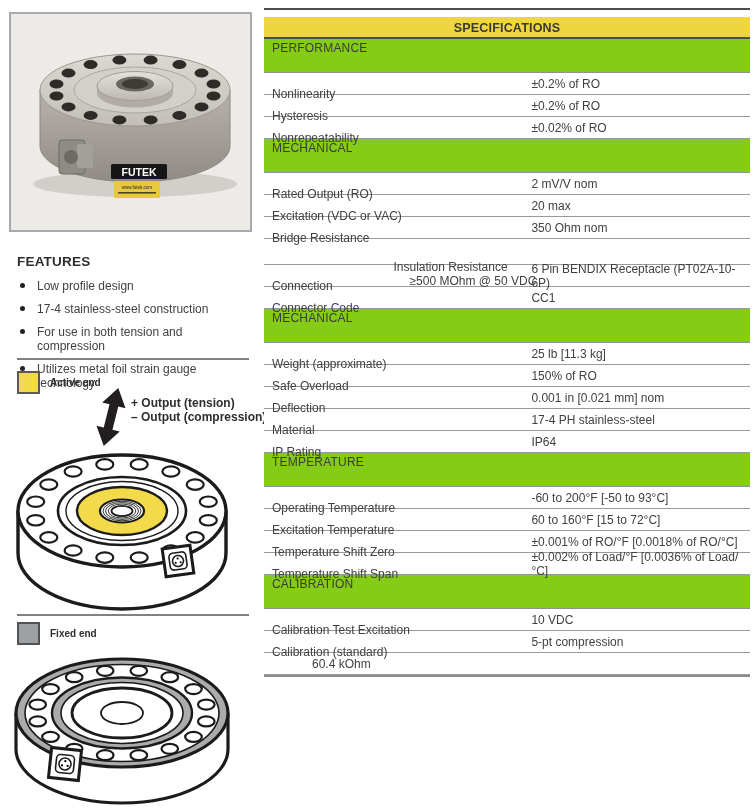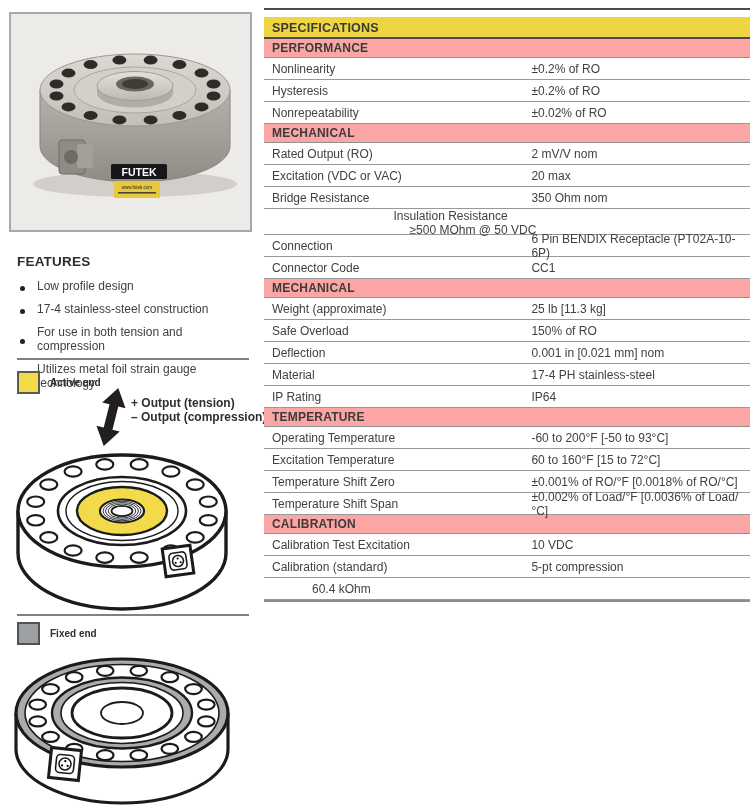--- a/index.html
+++ b/index.html
@@ -5,44 +5,44 @@
   html,body{margin:0;padding:0;background:#fff;}
   .page{position:relative;width:756px;height:809px;background:#ffffff;
         font-family:"Liberation Sans",sans-serif;color:#414042;overflow:hidden;}
 
   
   .photo-frame{position:absolute;left:9px;top:12px;width:243px;height:220px;
                border:2px solid #a7a9ac;background:#fff;box-sizing:border-box;}
   .features{position:absolute;left:17px;top:246px;width:232px;}
   .features h3{margin:8px 0 10px 0;font-size:13.5px;font-weight:bold;color:#2e2e30;letter-spacing:.2px;}
   .features ul{list-style:none;margin:0;padding:0;}
-  .features li{display:flex;align-items:center;margin-bottom:9px;font-size:12px;color:#414042;}
+  .features li{display:flex;align-items:flex-start;margin-bottom:9px;font-size:12px;color:#414042;}
   .features .dot{width:5px;height:5px;border-radius:50%;background:#231f20;margin:4px 12px 0 3px;flex:0 0 auto;}
   .hdiv{position:absolute;left:17px;width:232px;height:2px;background:#7f8184;}
   .legend{position:absolute;left:17px;display:flex;align-items:center;}
   .swatch{width:23px;height:23px;box-sizing:border-box;border:2px solid #5b5b54;}
   .swatch.active{background:#f3da4a;}
   .swatch.fixed{background:#9da0a3;border-color:#515254;}
   .legend .lbl{margin-left:10px;font-size:10px;font-weight:bold;color:#2e2e30;}
   .out-label{position:absolute;left:131px;font-size:12px;font-weight:bold;color:#2e2e30;white-space:nowrap;}
   .dwg{position:absolute;}
 
   
   .spec{position:absolute;left:264px;top:8px;width:486px;}
   .spec .top-rule{height:2px;background:#4c4c4e;margin-bottom:7px;}
   .spec .title{background:#f0d542;color:#3a3a32;font-weight:bold;font-size:12.5px;
                padding:4px 8px;line-height:14px;height:22px;box-sizing:border-box;
-               border-bottom:2px solid #4c4c4e;letter-spacing:.2px;}
-  .sec-head{background:#fca5a5;color:#3b3b3d;font-weight:bold;font-size:12px;
-            padding:3px 8px;line-height:12px;height:19px;box-sizing:border-box;
+               border-bottom:2px solid #4c4c4e;letter-spacing:.2px;text-align:center;}
+  .sec-head{background:#84cc16;color:#3b3b3d;font-weight:normal;font-size:12px;
+            padding:3px 8px;line-height:12px;height:34px;box-sizing:border-box;
             border-bottom:1px solid #8e9092;letter-spacing:.2px;}
   .spec-row{display:flex;align-items:center;height:22px;box-sizing:border-box;
             border-bottom:1px solid #98999b;font-size:12px;color:#414042;background:#fff;}
   .spec-row.tall{height:26px;flex-direction:column;}
-  .spec-row .label{width:50%;padding-left:8px;box-sizing:border-box;}
+  .spec-row .label{width:50%;padding-left:8px;box-sizing:border-box;margin-top:21px;}
   .spec-row .value{width:50%;box-sizing:border-box;margin-left:48px;}
   .spec .bottom-rule{height:2px;background:#8a8c8e;}
 </style>
 </head>
 <body>
 
 <div class="page">
 
   <div class="photo-frame">
     <svg width="239" height="216" viewBox="0 0 239 216">

